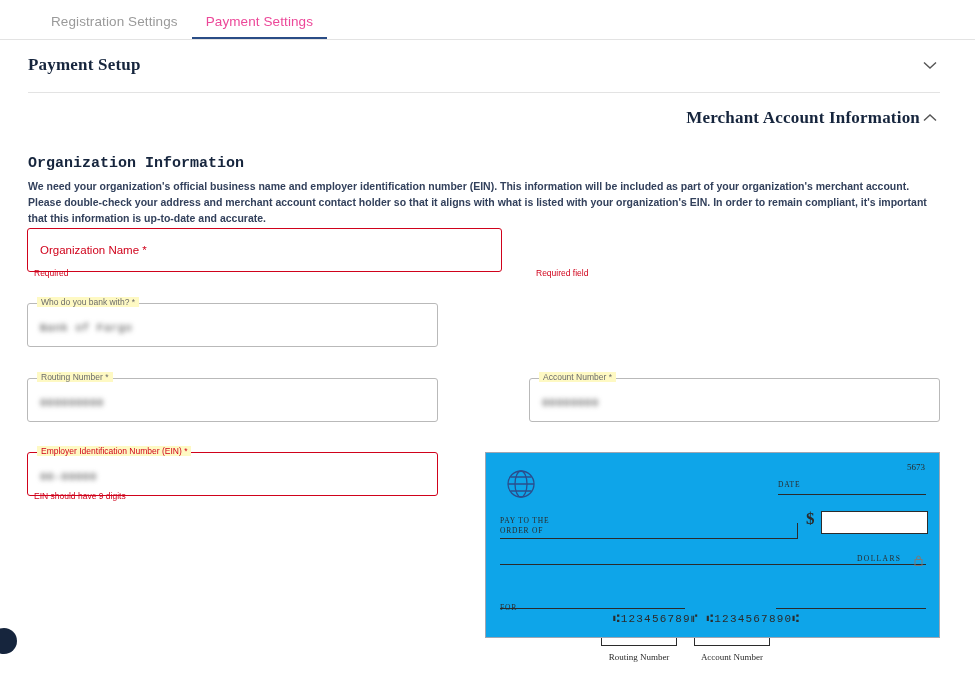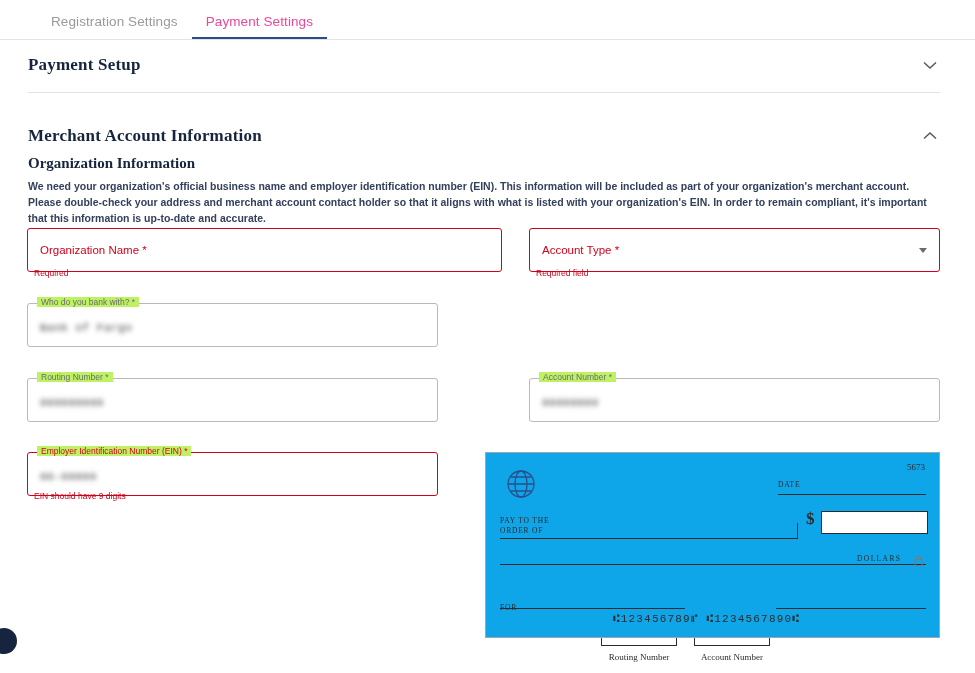--- a/index.html
+++ b/index.html
@@ -51,46 +51,46 @@
     color: #555;
   }
   .chev svg { display:block; }
 
   .rule {
     position: absolute; left: 28px; width: 912px; height: 1px; background: #e3e3e3;
   }
 
   #payment-setup { top: 55px; }
   #rule1 { top: 92px; }
-  #merchant-head { top: 126px; }
+  #merchant-head { top: 108px; justify-content: flex-end; }
 
   .sub-title {
     position: absolute; left: 28px; top: 155px;
     font-size: 15px; font-weight: bold; color: #16253d;
-    font-family: Liberation Serif, serif;
+    font-family: Liberation Mono, monospace;
   }
   .blurb {
     position: absolute; left: 28px; top: 179px; width: 906px;
     font-size: 10.5px; line-height: 1.5; color: #33415c; font-weight: bold;
   }
 
   
   .field {
     position: absolute;
     height: 44px;
     border: 1px solid #b9b9b9;
     border-radius: 3px;
     background: #fff;
   }
   .field.error { border-color: #d0021b; }
   .field.filled { }
 
   .field .legend {
     position: absolute; top: -7px; left: 9px;
-    background: #bef264; padding: 0 4px;
+    background: #fef9c3; padding: 0 4px;
     font-size: 8.5px; color: #6b6b6b;
     white-space: nowrap;
   }
   .field.error .legend { color: #d0021b; }
 
   .field .inner-label {
     position: absolute; left: 12px; top: 15px;
     font-size: 11.5px; color: #8a8a8a;
   }
   .field.error .inner-label { color: #d0021b; }
@@ -216,24 +216,20 @@
   </div>
 
   <div class="sub-title">Organization Information</div>
   <div class="blurb">We need your organization's official business name and employer identification number (EIN). This information will be included as part of your organization's merchant account. Please double-check your address and merchant account contact holder so that it aligns with what is listed with your organization's EIN. In order to remain compliant, it's important that this information is up-to-date and accurate.</div>
 
   <div class="field error" id="f-org">
     <div class="inner-label">Organization Name *</div>
   </div>
   <div class="helper" id="h-org">Required</div>
 
-  <div class="field error" id="f-acct-type">
-    <div class="inner-label">Account Type *</div>
-    <div class="caret"></div>
-  </div>
   <div class="helper" id="h-type">Required field</div>
 
   <div class="field filled" id="f-bank">
     <div class="legend">Who do you bank with? *</div>
     <div class="value">Bank of Fargo</div>
   </div>
 
 
   <div class="field filled" id="f-routing">
     <div class="legend">Routing Number *</div>

